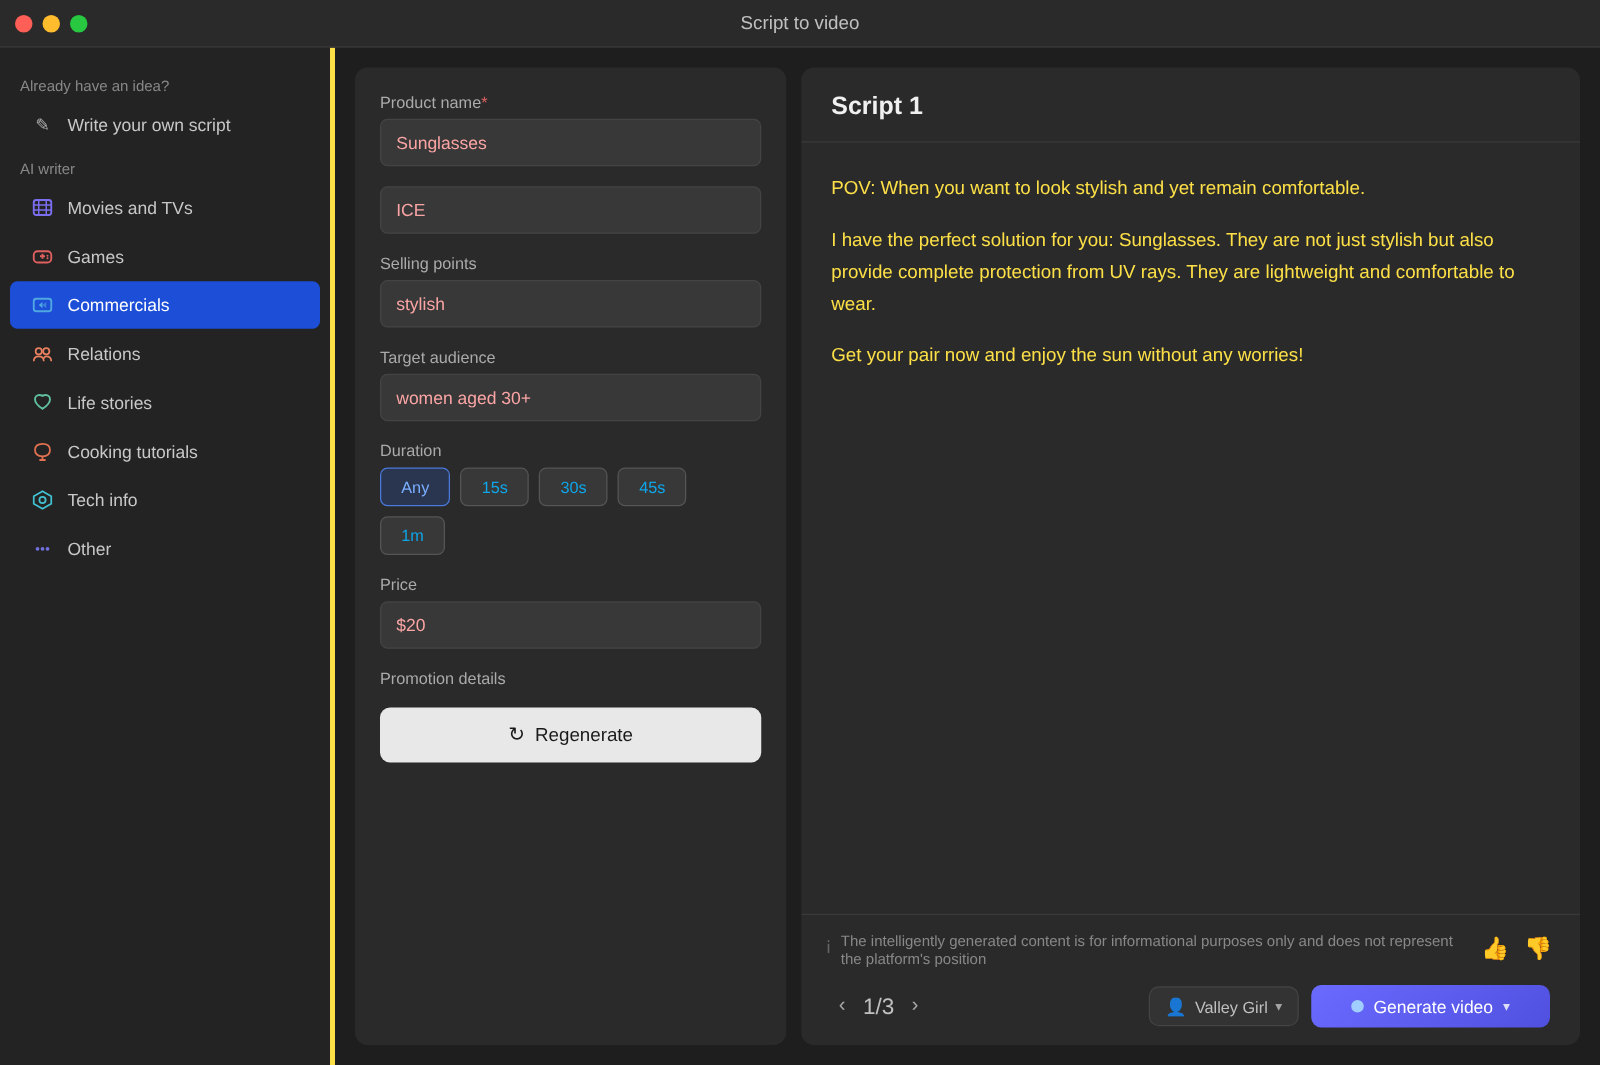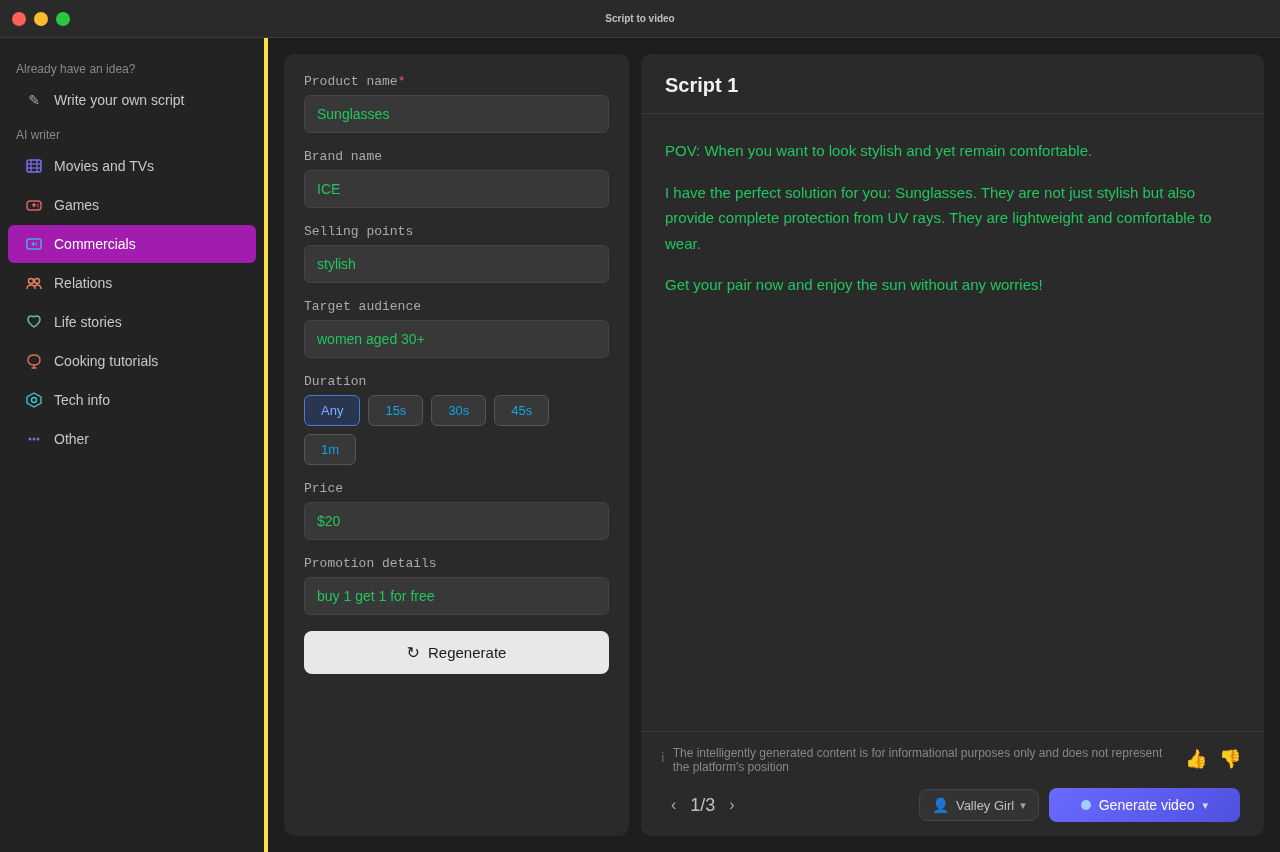--- a/index.html
+++ b/index.html
@@ -32,23 +32,23 @@
       width: 14px;
       height: 14px;
       border-radius: 50%;
       border: none;
       cursor: pointer;
     }
     .tb-close { background: #ff5f57; }
     .tb-min { background: #ffbd2e; }
     .tb-max { background: #28c840; }
     .titlebar-title {
-      font-size: 10px;
+      font-size: 15px;
       color: #c0c0c0;
-      font-weight: 700;
+      font-weight: 400;
     }
 
     
     .app-container {
       display: flex;
       height: calc(852px - 38px);
     }
 
     
     .sidebar {
@@ -69,21 +69,21 @@
       align-items: center;
       gap: 10px;
       padding: 9px 16px;
       cursor: pointer;
       font-size: 14px;
       color: #c8c8c8;
       border-radius: 6px;
       margin: 1px 8px;
     }
     .sidebar-item.active {
-      background: #a21caf;
+      background: #1d4ed8;
       color: #ffffff;
     }
     .sidebar-icon {
       width: 20px;
       height: 20px;
       display: flex;
       align-items: center;
       justify-content: center;
       flex-shrink: 0;
       font-size: 14px;
@@ -121,32 +121,31 @@
     .form-field {
       margin-bottom: 16px;
     }
     .form-label {
       font-size: 13px;
       color: #aaa;
       margin-bottom: 6px;
       display: flex;
       align-items: center;
       gap: 0;
-      font-family: Liberation Mono, monospace;
     }
     .required-star {
       color: #e06060;
     }
     .form-input {
       width: 100%;
       background: #383838;
       border: 1px solid #444;
       border-radius: 6px;
       padding: 10px 12px;
-      color: #22c55e;
+      color: #fca5a5;
       font-size: 14px;
       outline: none;
     }
 
     
     .duration-buttons {
       display: flex;
       flex-wrap: wrap;
       gap: 8px;
       margin-top: 4px;
@@ -201,21 +200,21 @@
       font-size: 20px;
       font-weight: 600;
       color: #f0f0f0;
     }
     .script-content {
       flex: 1;
       padding: 24px;
       overflow-y: auto;
       line-height: 1.7;
       font-size: 15px;
-      color: #22c55e;
+      color: #fde047;
     }
     .script-content p {
       margin-bottom: 16px;
     }
     .script-footer {
       border-top: 1px solid #3a3a3a;
       padding: 14px 20px;
     }
     .disclaimer {
       display: flex;
@@ -436,21 +435,20 @@
 
       <div class="form-field">
         <div class="form-label">
           <span>Product name</span>
           <span class="required-star">*</span>
         </div>
         <input class="form-input" type="text" value="Sunglasses" style="">
       </div>
 
       <div class="form-field">
-        <div class="form-label">Brand name</div>
         <input class="form-input" type="text" value="ICE" style="">
       </div>
 
       <div class="form-field">
         <div class="form-label">Selling points</div>
         <input class="form-input" type="text" value="stylish" style="">
       </div>
 
       <div class="form-field">
         <div class="form-label">Target audience</div>
@@ -468,21 +466,20 @@
         </div>
       </div>
 
       <div class="form-field">
         <div class="form-label">Price</div>
         <input class="form-input" type="text" value="$20" style="">
       </div>
 
       <div class="form-field">
         <div class="form-label">Promotion details</div>
-        <input class="form-input" type="text" value="buy 1 get 1 for free" style="">
       </div>
 
       <button class="regenerate-btn">
         <span style="font-size:16px;">↻</span>
         <span>Regenerate</span>
       </button>
     </div>
 
     <div class="script-panel">
       <div class="script-header">

